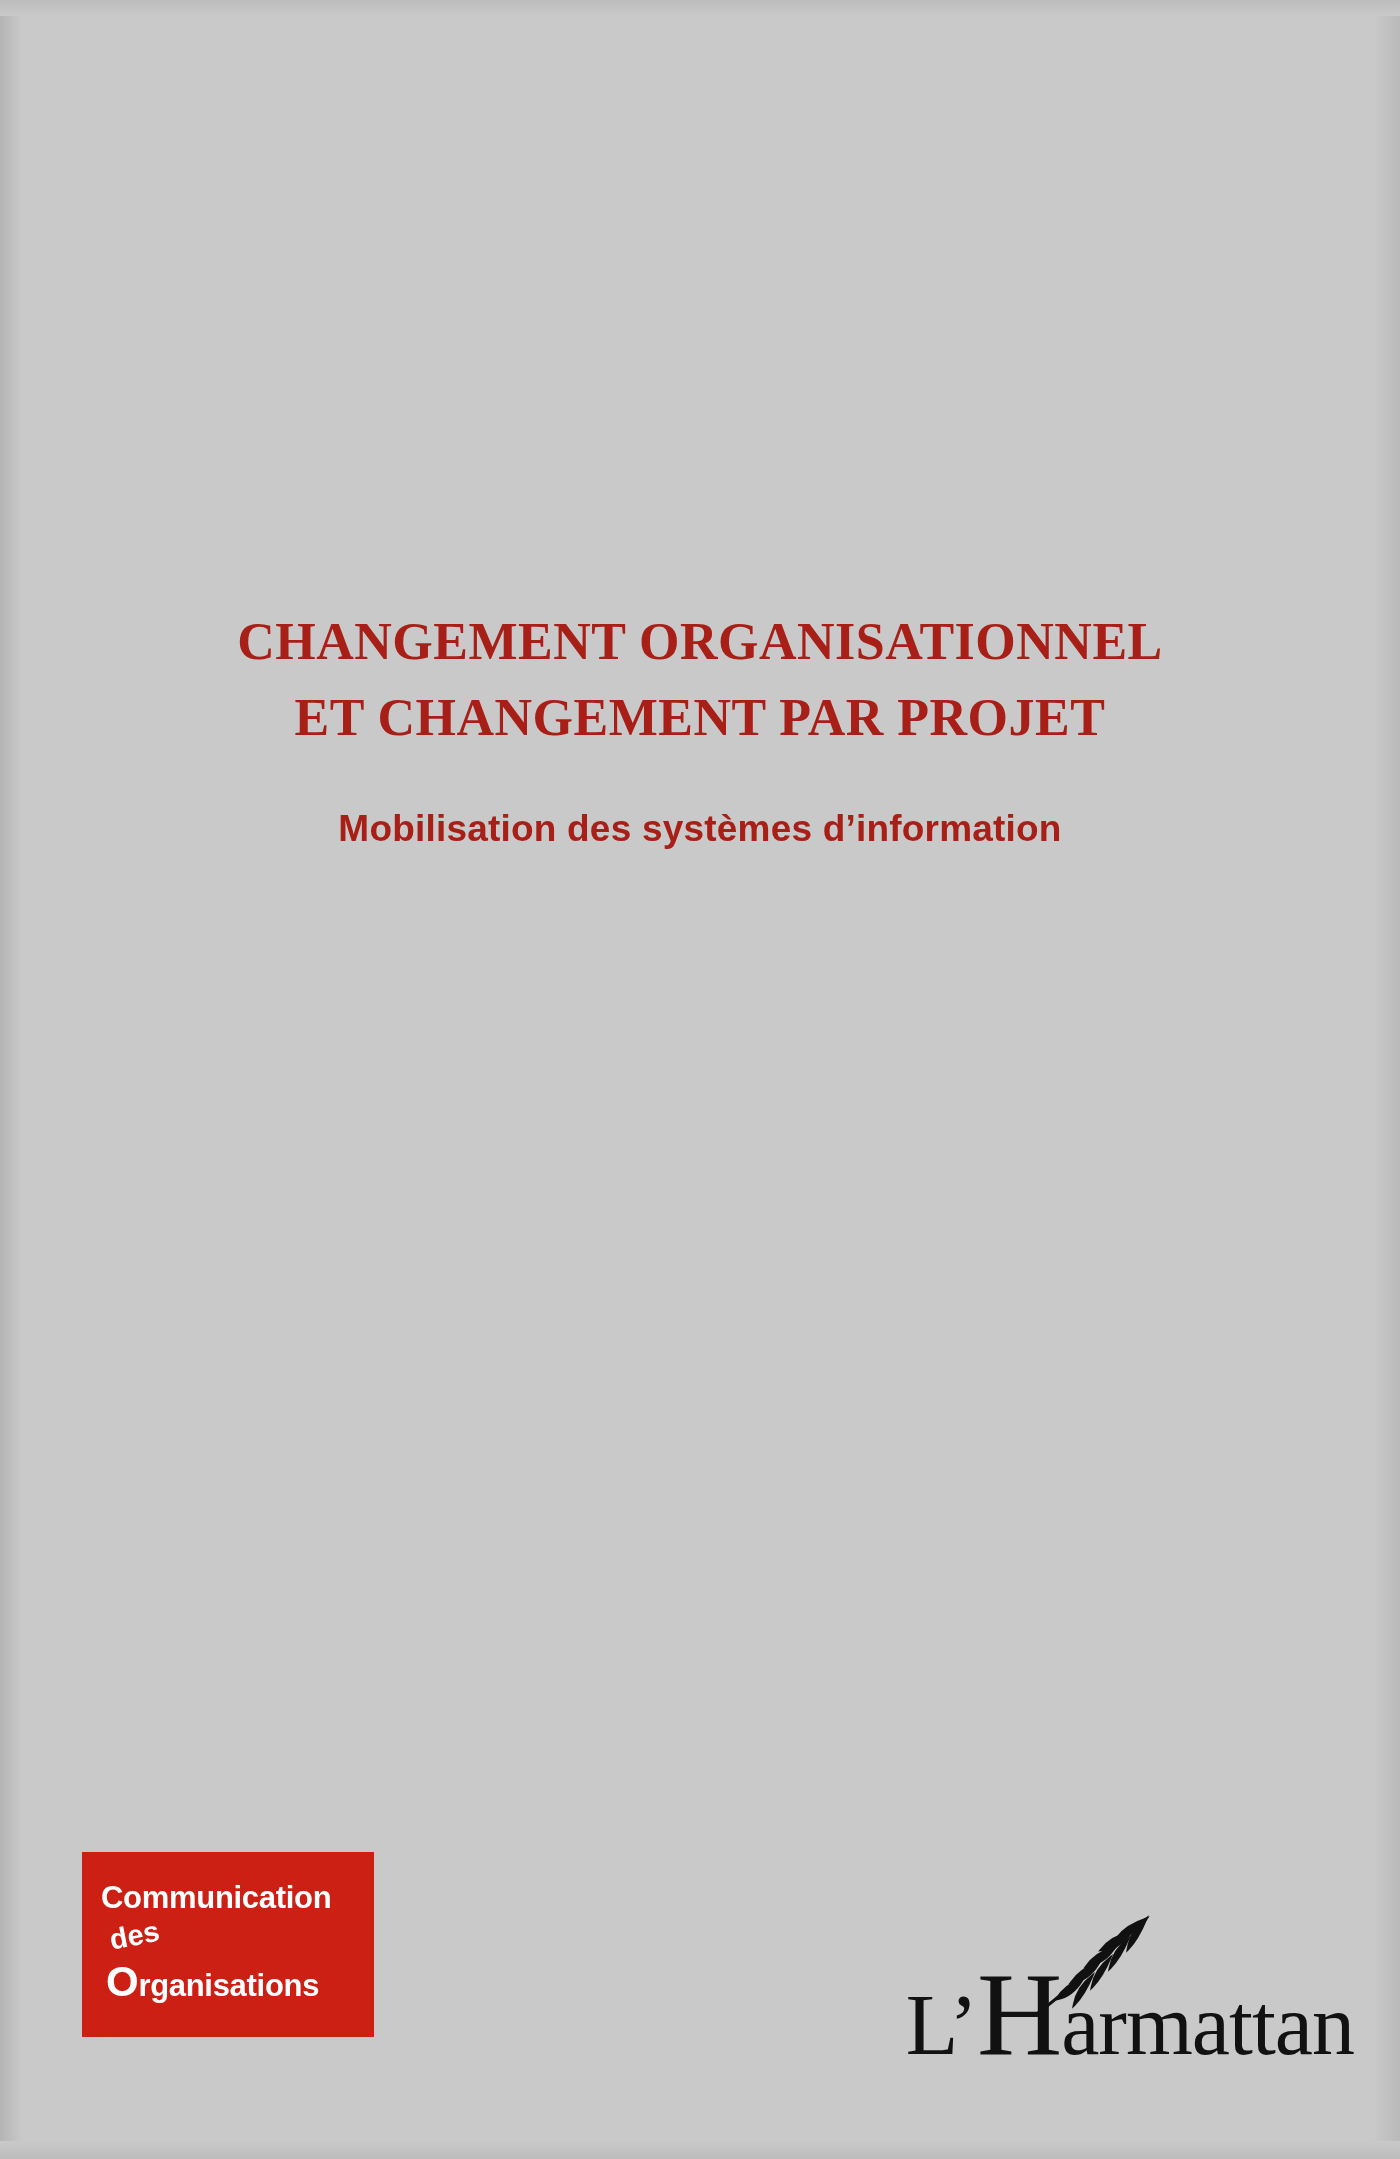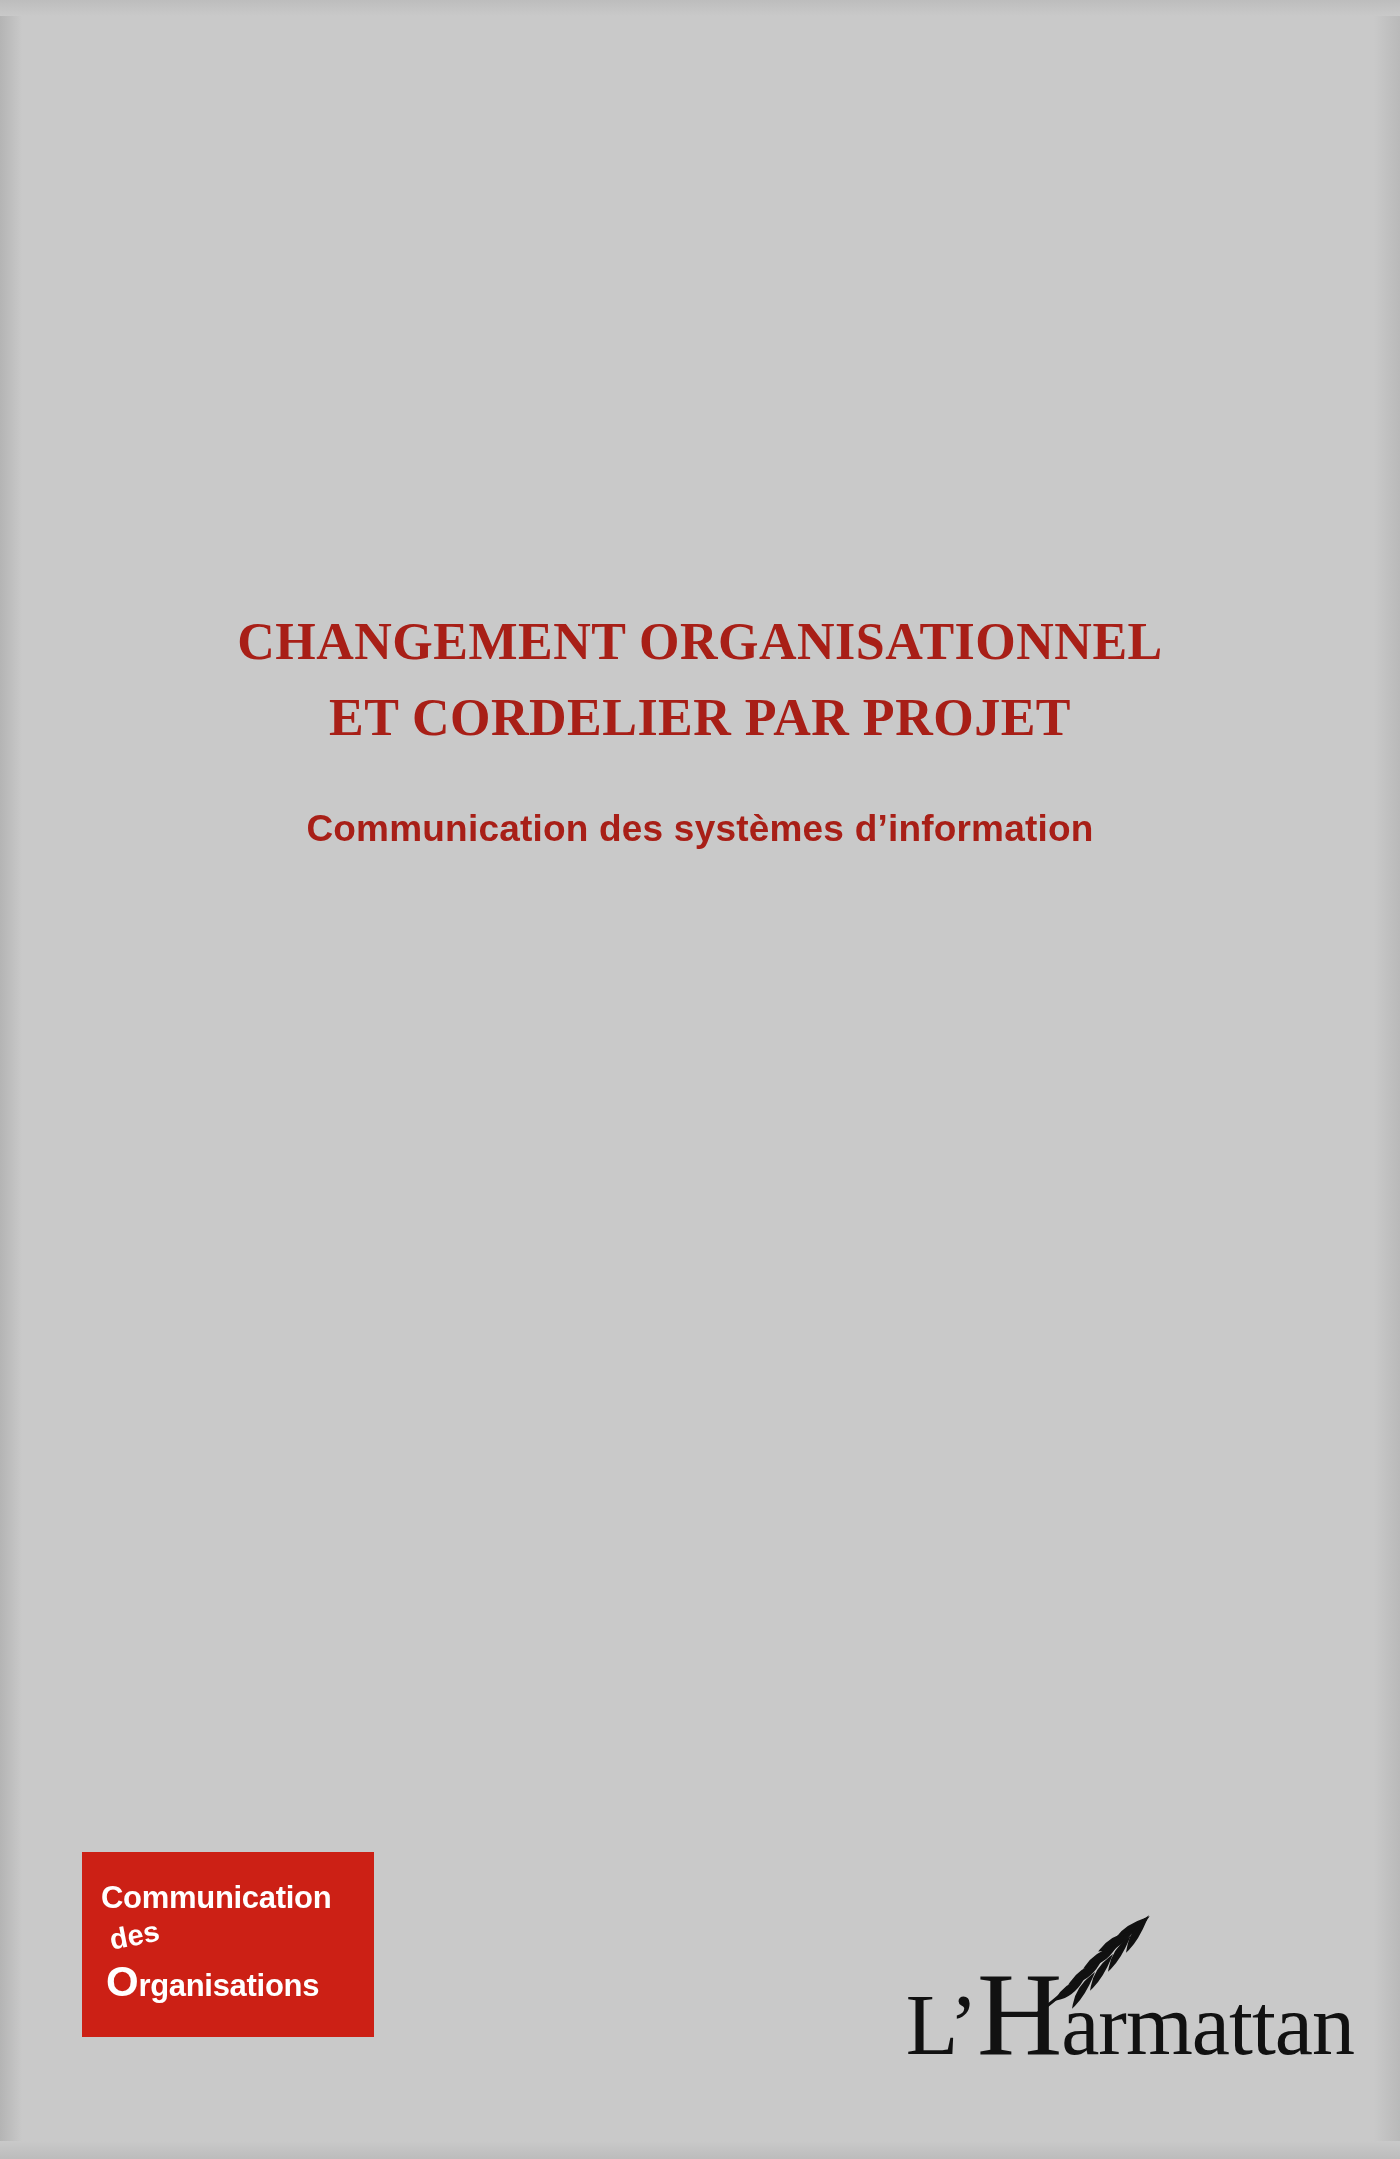--- a/index.html
+++ b/index.html
@@ -161,22 +161,22 @@
 <div class="book-cover">
 
   <div class="cover-shade-left"></div>
   <div class="cover-shade-right"></div>
   <div class="cover-shade-top"></div>
   <div class="cover-shade-bottom"></div>
 
 
   <div class="title-block">
     <div class="title-line">CHANGEMENT ORGANISATIONNEL</div>
-    <div class="title-line">ET CORDELIER PAR PROJET</div>
-    <div class="subtitle">Communication des systèmes d’information</div>
+    <div class="title-line">ET CHANGEMENT PAR PROJET</div>
+    <div class="subtitle">Mobilisation des systèmes d’information</div>
   </div>
 
   <div class="collection-badge">
     <span class="c-line1">Communication</span>
     <span class="c-line2">des</span>
     <span class="c-line3"><span class="cap-o">O</span><span>rganisations</span></span>
   </div>
 
   <div class="publisher">
     <svg class="wheat" viewBox="0 0 130 104">

